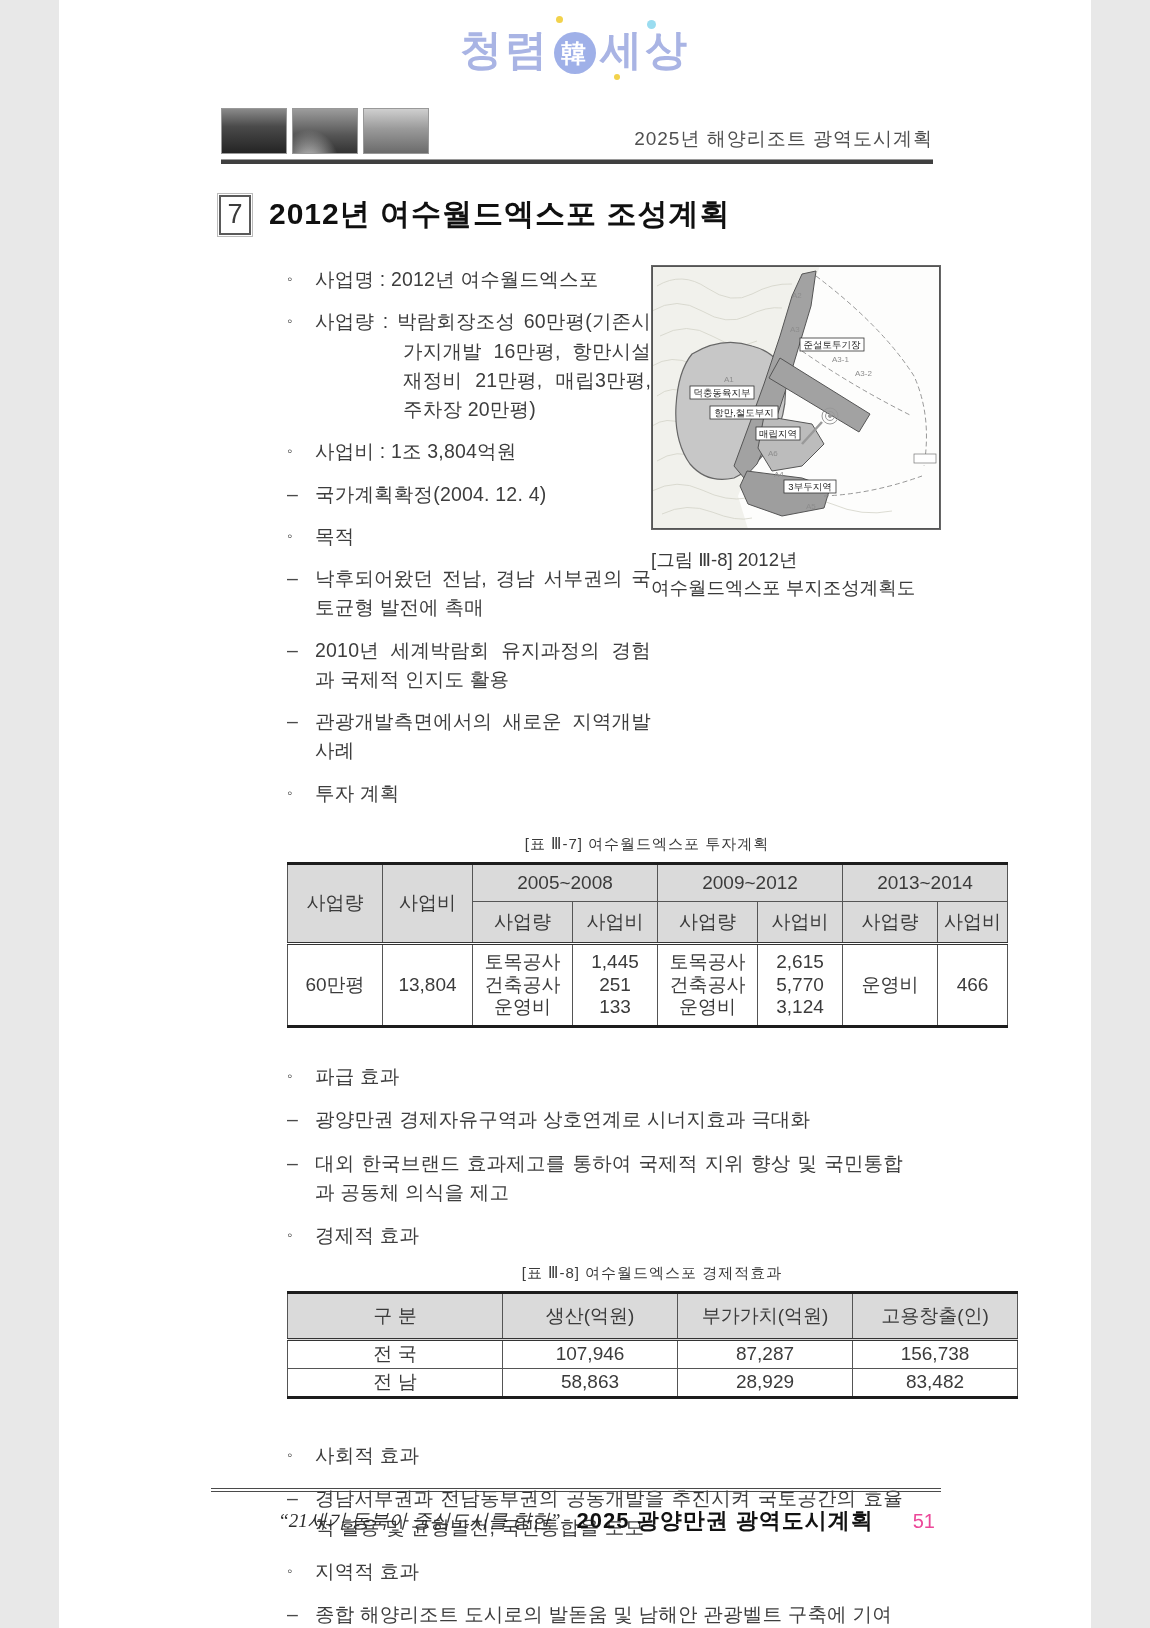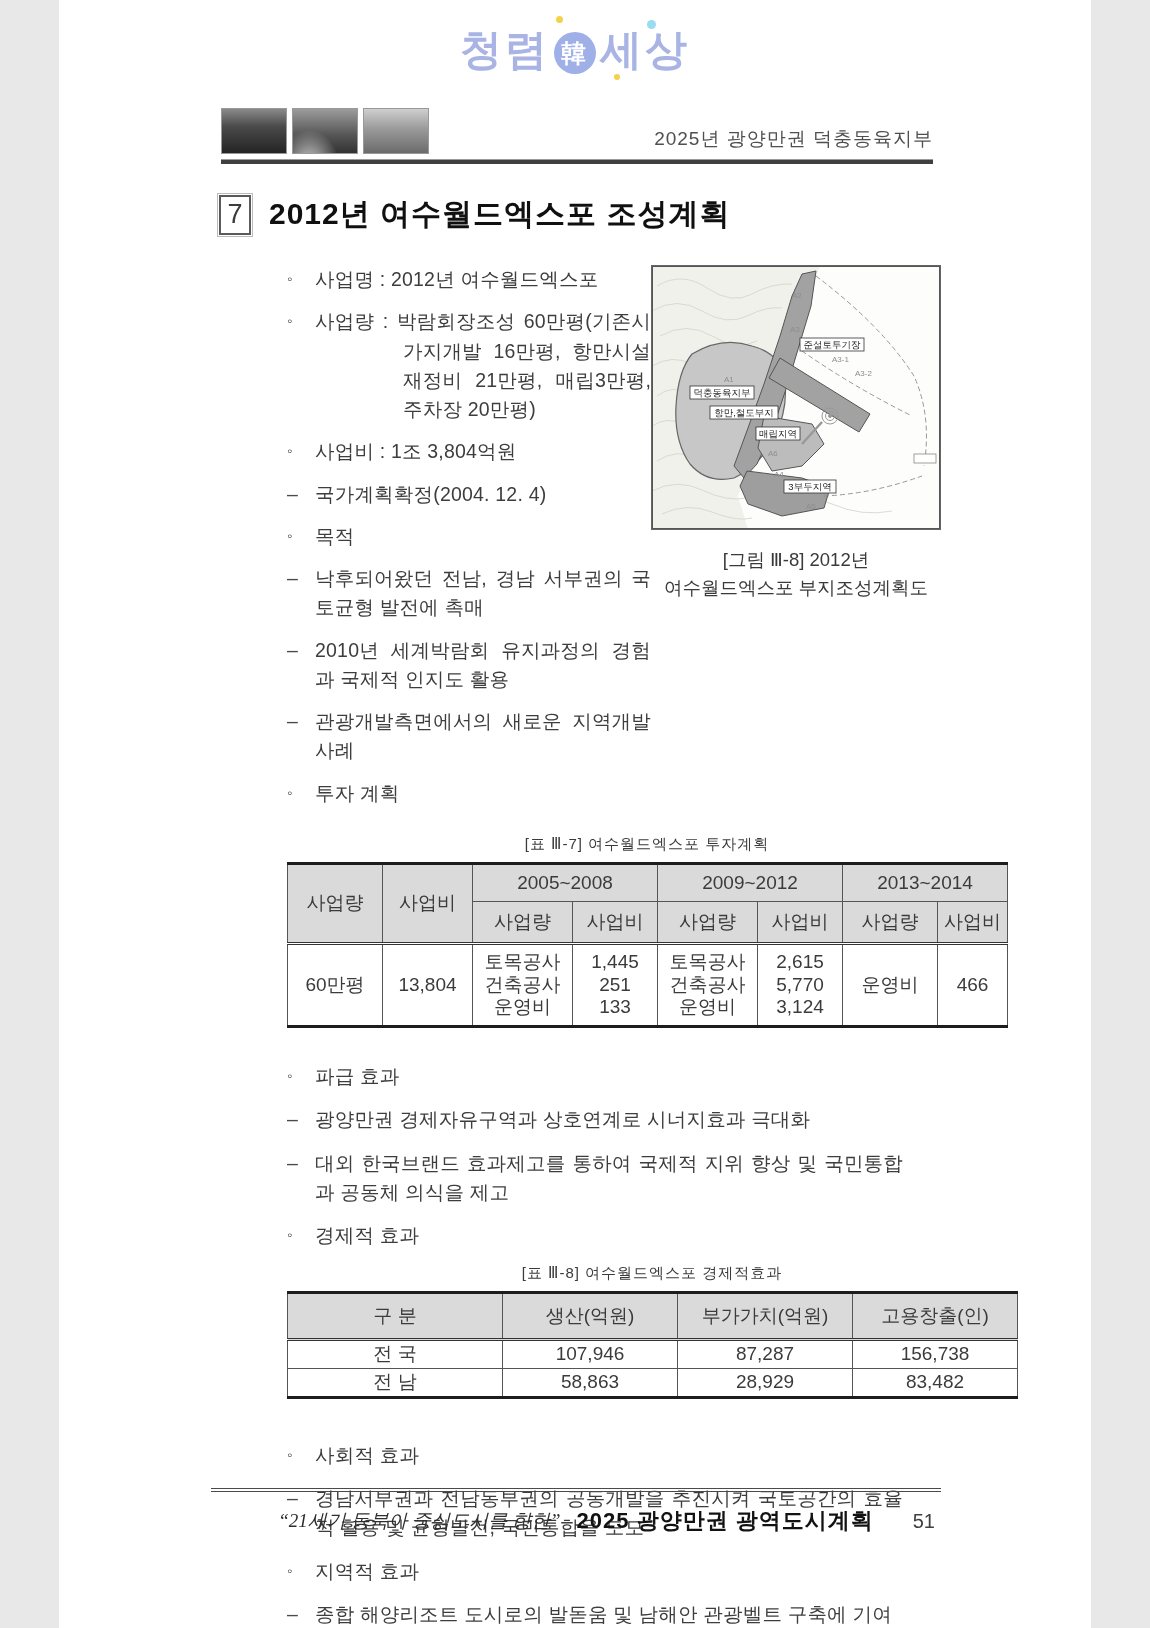--- a/index.html
+++ b/index.html
@@ -56,21 +56,21 @@
   .col-left { width:432px; }
   .col-right { width:292px; margin-left:0; }
 
   .bullet-row { display:flex; margin-bottom:13px; font-size:19.5px; line-height:1.5; color:#3d3d3d; }
   .bullet-row .marker { width:28px; flex-shrink:0; color:#4a4a4a; }
   .bullet-row .marker.circ { font-size:15px; padding-top:3px; }
   .bullet-row .btext { flex:1; text-align:justify; letter-spacing:0.2px; }
   .bullet-row.hang .btext { padding-left:88px; text-indent:-88px; }
 
   .map-frame { width:290px; height:265px; border:1px solid #666; background:#fdfdfc; }
-  .fig-caption { margin-top:12px; text-align:center; font-size:18.5px; line-height:1.5; color:#3a3a3a; }
+  .fig-caption { margin-top:12px; font-size:18.5px; line-height:1.5; color:#3a3a3a; }
 
   
   .tbl-title { width:720px; margin:14px 0 8px 228px; text-align:center; font-size:15px; color:#3a3a3a; letter-spacing:1px; }
   table.doc { border-collapse:collapse; margin-left:228px; font-size:19px; color:#3b3b3b; table-layout:fixed; }
   table.doc th, table.doc td { border:1px solid #555; text-align:center; vertical-align:middle; }
   table.doc th { background:#dadada; font-weight:normal; padding:7px 2px; }
   table.doc thead tr:first-child th { border-top:3px solid #1d1d1d; }
   table.doc thead th { border-bottom-width:1px; }
   table.doc thead tr.subrow th, table.doc thead th.spans { border-bottom:3px double #333; }
   table.doc tbody td { padding:6px 2px; line-height:1.2; }
@@ -82,21 +82,21 @@
 
   
   .wide-bullets { margin:34px 188px 0 228px; }
   .wide-bullets .bullet-row { margin-bottom:14px; }
 
   
   .footer { position:absolute; left:152px; right:150px; bottom:92px; border-top:4px double #4a4a4a; padding-top:14px; }
   .footer-inner { position:relative; display:flex; justify-content:center; align-items:center; gap:16px; }
   .slogan { font-family:"Liberation Serif","DejaVu Serif",serif; font-style:italic; font-size:19px; color:#2e2e2e; }
   .footer-doc { font-size:22px; font-weight:bold; color:#121212; letter-spacing:1px; }
-  .page-num { position:absolute; right:6px; font-size:20px; color:#404040; }
+  .page-num { position:absolute; right:6px; font-size:20px; color:#ec4899; }
 
   
   .map-label { font-size:9.5px; fill:#1e1e1e; font-family:"Liberation Sans",sans-serif; }
   .area-code { font-size:8px; fill:#8d8d8d; font-family:"Liberation Sans",sans-serif; }
 </style>
 </head>
 <body>
 
 <div class="page">
 
@@ -110,21 +110,21 @@
       <span class="dot dot-y2"></span>
     </span>
   </div>
 
   <div class="header">
     <div class="photos">
       <div class="photo photo-1"></div>
       <div class="photo photo-2"></div>
       <div class="photo photo-3"></div>
     </div>
-    <div class="doc-title">2025년 광양만권 덕충동육지부</div>
+    <div class="doc-title">2025년 해양리조트 광역도시계획</div>
   </div>
   <div class="header-rule"></div>
 
   <div class="section-title">
     <div class="num-box">7</div>
     <div class="sec-text">2012년 여수월드엑스포 조성계획</div>
   </div>
 
   <div class="two-col">
     <div class="col-left">

